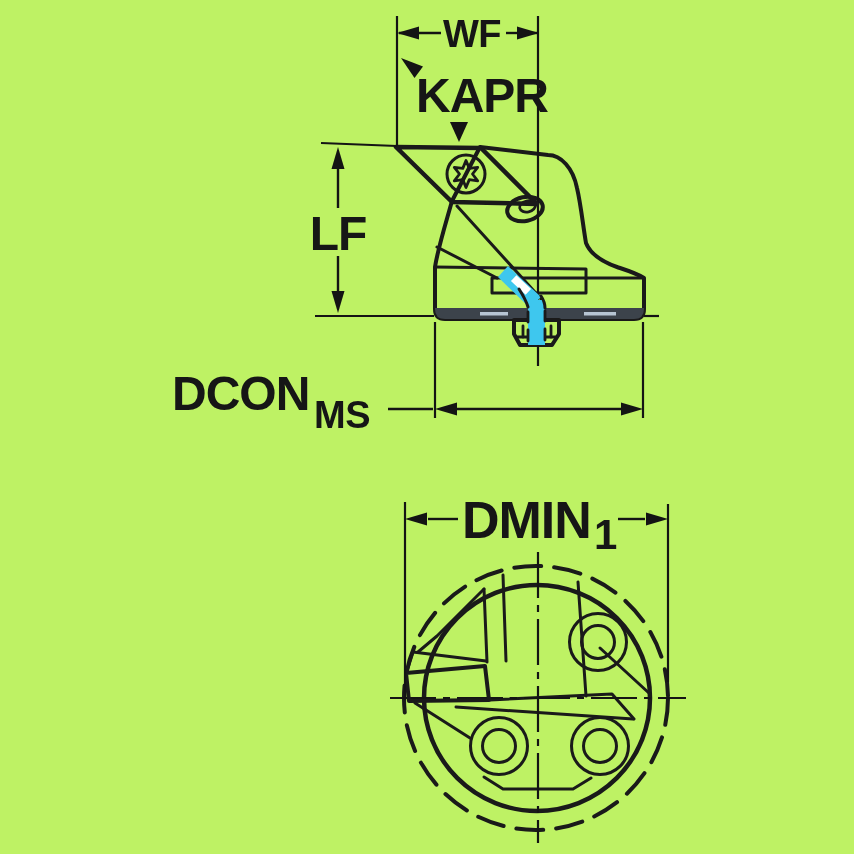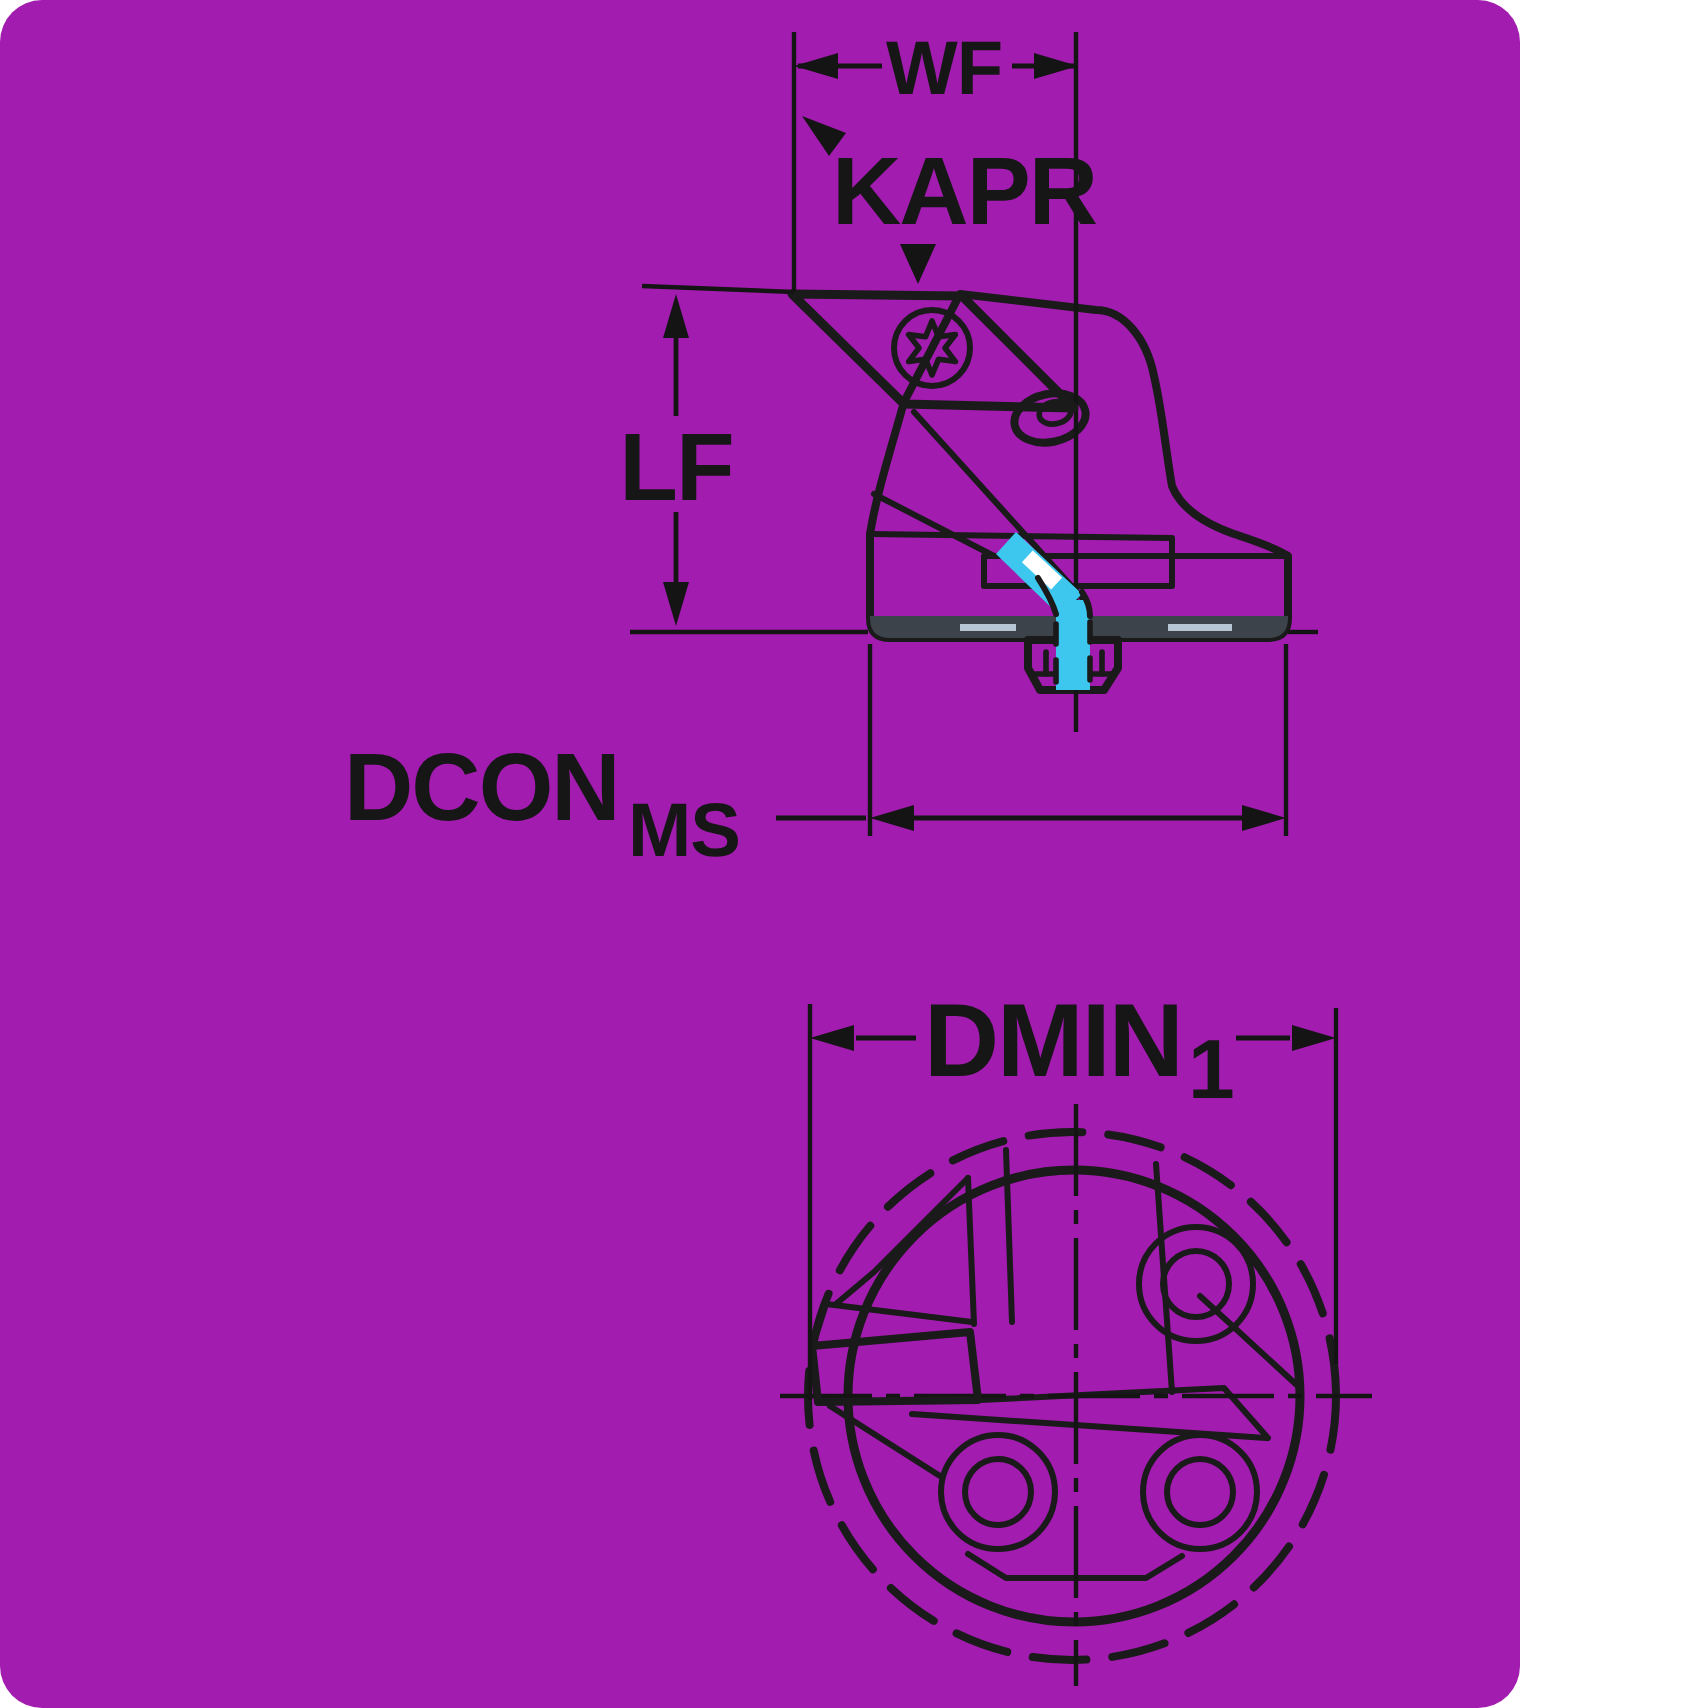--- a/index.html
+++ b/index.html
@@ -1,22 +1,21 @@
 <!DOCTYPE html>
 <html><head>
 <meta charset="utf-8">
 <style>
   html,body { margin:0; padding:0; background:#ffffff; }
   .stage {
     position:relative;
-    width:760px; height:854px;
-    background:#a21caf;
+    width:854px; height:854px;
+    background:#bef264;
     font-family:"Liberation Sans", sans-serif;
     overflow:hidden;
-    border-radius:21px;
   }
   svg { position:absolute; left:0; top:0; }
   .ln   { stroke:#1a1a1a; fill:none; stroke-linecap:round; stroke-linejoin:round; }
   .w45  { stroke-width:4.5; }
   .w4   { stroke-width:4; }
   .w3   { stroke-width:3; }
   .w28  { stroke-width:2.8; }
   .dim  { stroke:#141414; stroke-width:2.4; fill:none; stroke-linecap:butt; }
   .thin { stroke:#141414; stroke-width:2.2; fill:none; stroke-linecap:butt; }
   .arrow { fill:#141414; stroke:none; }

